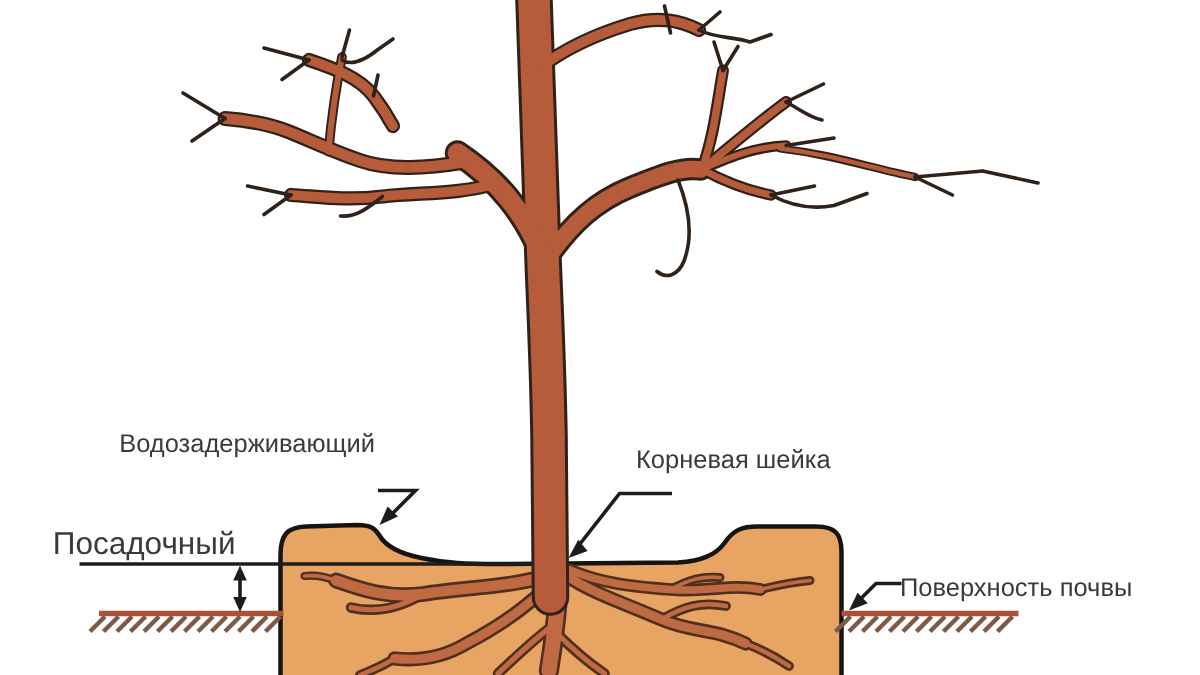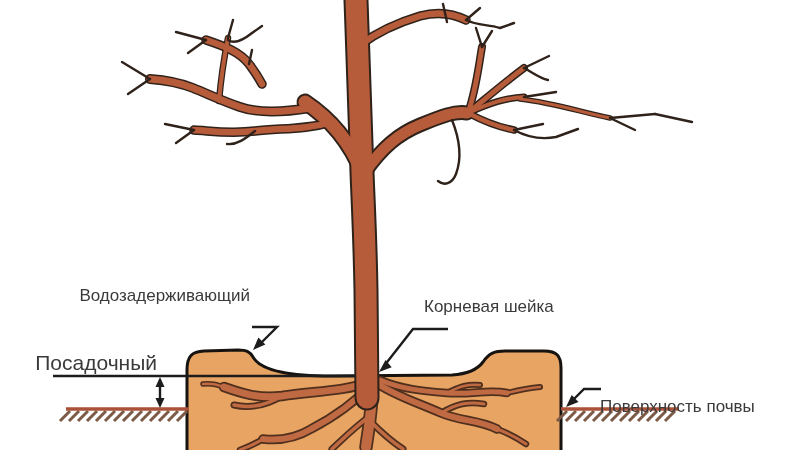--- a/index.html
+++ b/index.html
@@ -26,21 +26,21 @@
   
   .ann{stroke:var(--annotation,#1c1c1c);stroke-width:2.4;fill:none;}
   .ahead{fill:var(--annotation,#1c1c1c);stroke:none;}
 
   .lbl{position:absolute;color:var(--text,#3a3a3a);white-space:nowrap;
        font-size:17px;line-height:29px;}
   .lbl span{display:block;}
   #lbl-valik{top:281px;right:550px;text-align:right;}
   #lbl-korn{top:292px;left:424px;}
   #lbl-posad{top:350px;right:643px;text-align:right;font-size:21px;line-height:25px;}
-  #lbl-pochva{top:392px;left:600px;}
+  #lbl-pochva{top:377px;left:600px;}
 </style>
 </head>
 <body>
 
 <div class="stage">
   <svg viewBox="0 0 800 450">
     <defs>
 
       <path id="p-mound" d="M187,458 L187,370 C187,356 192,351.5 204,351 L238,350 C247,350 250,352 253,357
                            C257,364 266,369 281,372 C297,375.5 312,376 332,376 L452,375

